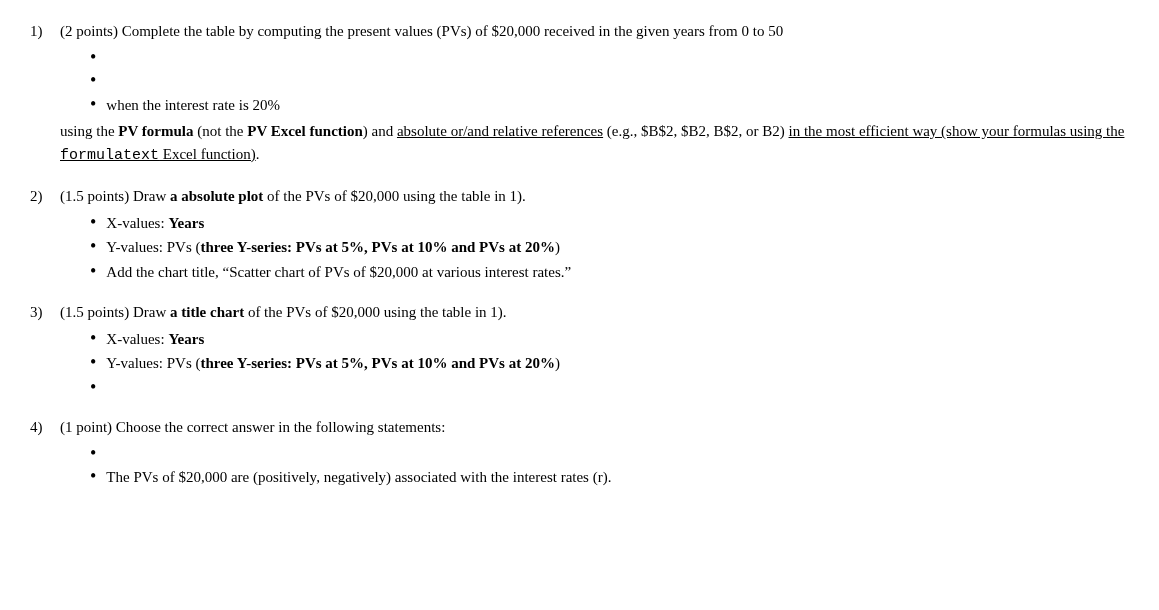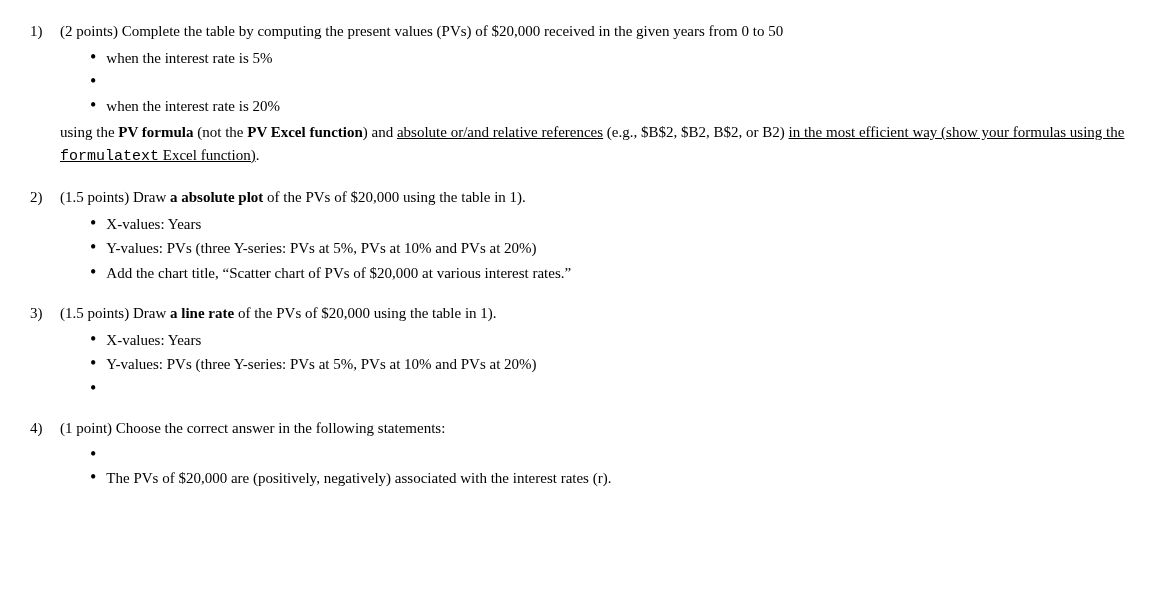--- a/index.html
+++ b/index.html
@@ -54,21 +54,21 @@
       line-height: 1.5;
     }
 
     .bullet-dot {
       margin-right: 10px;
       font-size: 18px;
       line-height: 1.2;
     }
 
     .bold {
-      font-weight: normal;
+      font-weight: bold;
       text-align: center;
     }
 
     .bold-underline {
       font-weight: bold;
     }
 
     .underline {
       text-decoration: underline;
     }
@@ -92,21 +92,20 @@
   <div class="question">
     <div class="question-header">
       <span class="question-number">1)</span>
       <span class="question-text">
         (2 points) Complete the table by computing the present values (PVs) of $20,000 received in the given years from 0 to 50
       </span>
     </div>
     <div class="bullet-list">
       <div class="bullet-item">
         <span class="bullet-dot">•</span>
-        <span>when the interest rate is 5%</span>
       </div>
       <div class="bullet-item">
         <span class="bullet-dot">•</span>
       </div>
       <div class="bullet-item">
         <span class="bullet-dot">•</span>
         <span>when the interest rate is 20%</span>
       </div>
     </div>
     <div class="additional-text">
@@ -134,21 +133,21 @@
         <span class="bullet-dot">•</span>
         <span>Add the chart title, “Scatter chart of PVs of $20,000 at various interest rates.”</span>
       </div>
     </div>
   </div>
 
   <div class="question">
     <div class="question-header">
       <span class="question-number">3)</span>
       <span class="question-text">
-        (1.5 points) Draw <span class="bold-underline">a line rate</span> of the PVs of $20,000 using the table in 1).
+        (1.5 points) Draw <span class="bold-underline">a title chart</span> of the PVs of $20,000 using the table in 1).
       </span>
     </div>
     <div class="bullet-list">
       <div class="bullet-item">
         <span class="bullet-dot">•</span>
         <span>X-values: <span class="bold">Years</span></span>
       </div>
       <div class="bullet-item">
         <span class="bullet-dot">•</span>
         <span>Y-values: PVs (<span class="bold">three Y-series: PVs at 5%, PVs at 10% and PVs at 20%</span>)</span>

